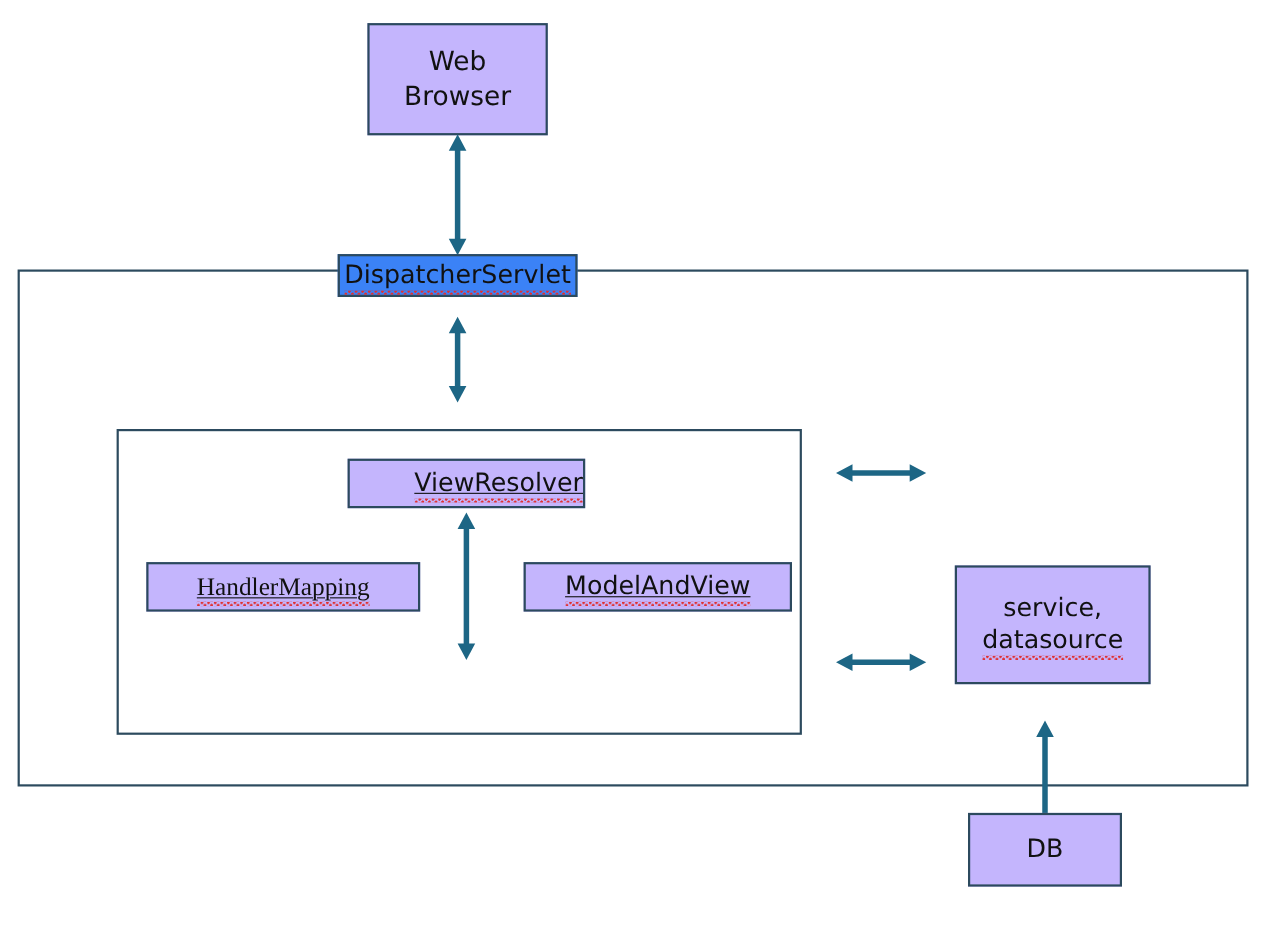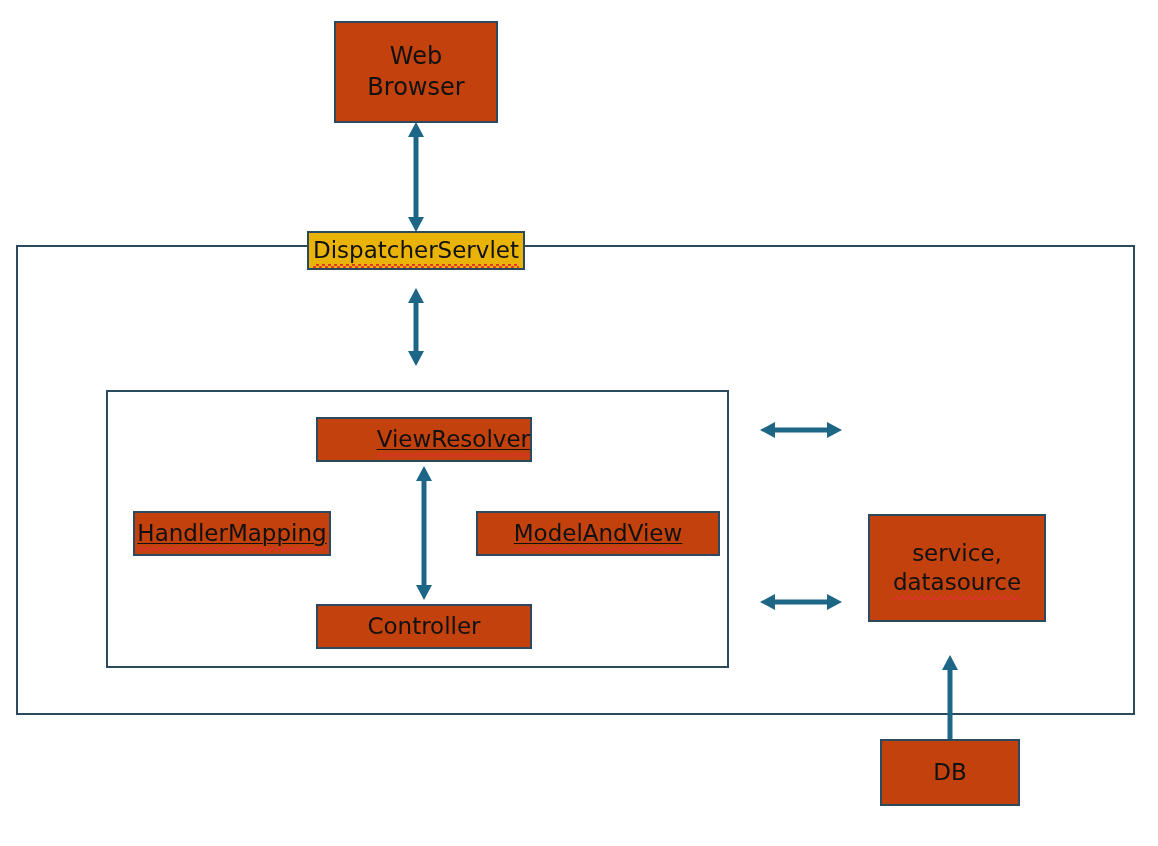--- a/index.html
+++ b/index.html
@@ -14,38 +14,38 @@
     position: relative;
     width: 1158px;
     height: 846px;
     background: #ffffff;
     overflow: hidden;
   }
   .box {
     position: absolute;
     box-sizing: border-box;
     border: 2px solid #2c4a5e;
-    background: #c2410c;
+    background: #c4b5fd;
     display: flex;
     align-items: center;
     justify-content: center;
     text-align: center;
     color: #111111;
     line-height: 1.28;
   }
   .box .label {
     display: block;
     white-space: pre-line;
   }
   .container-box {
     background: transparent;
     border: 2px solid #2c4a5e;
   }
   .shaded {
-    background: #eab308;
+    background: #3b82f6;
   }
   
   .squiggle {
     position: relative;
     display: inline-block;
   }
   .squiggle::after {
     content: "";
     position: absolute;
     left: 0;
@@ -112,31 +112,28 @@
   </div>
 
   <div class="arrow" style="left:413px; top:466px; width:22px; height:134px;">
     <svg width="22" height="134" viewBox="0 0 22 134">
       <line x1="11" y1="12" x2="11" y2="122" stroke="#1d6685" stroke-width="5"></line>
       <polygon points="11,0 3,15 19,15" fill="#1d6685"></polygon>
       <polygon points="11,134 3,119 19,119" fill="#1d6685"></polygon>
     </svg>
   </div>
 
-  <div class="box fs-23" style="left:133px; top:511px; width:198px; height:45px;">
+  <div class="box fs-23" style="left:133px; top:511px; width:249px; height:45px;font-family:Liberation Serif, serif;">
     <span class="label uline squiggle">HandlerMapping</span>
   </div>
 
   <div class="box fs-23" style="left:476px; top:511px; width:244px; height:45px;">
     <span class="label uline squiggle">ModelAndView</span>
   </div>
 
-  <div class="box fs-23" style="left:316px; top:604px; width:216px; height:45px;">
-    <span class="label">Controller</span>
-  </div>
 
   <div class="arrow" style="left:760px; top:419px; width:82px; height:22px;">
     <svg width="82" height="22" viewBox="0 0 82 22">
       <line x1="12" y1="11" x2="70" y2="11" stroke="#1d6685" stroke-width="5"></line>
       <polygon points="0,11 15,3 15,19" fill="#1d6685"></polygon>
       <polygon points="82,11 67,3 67,19" fill="#1d6685"></polygon>
     </svg>
   </div>
 
 

